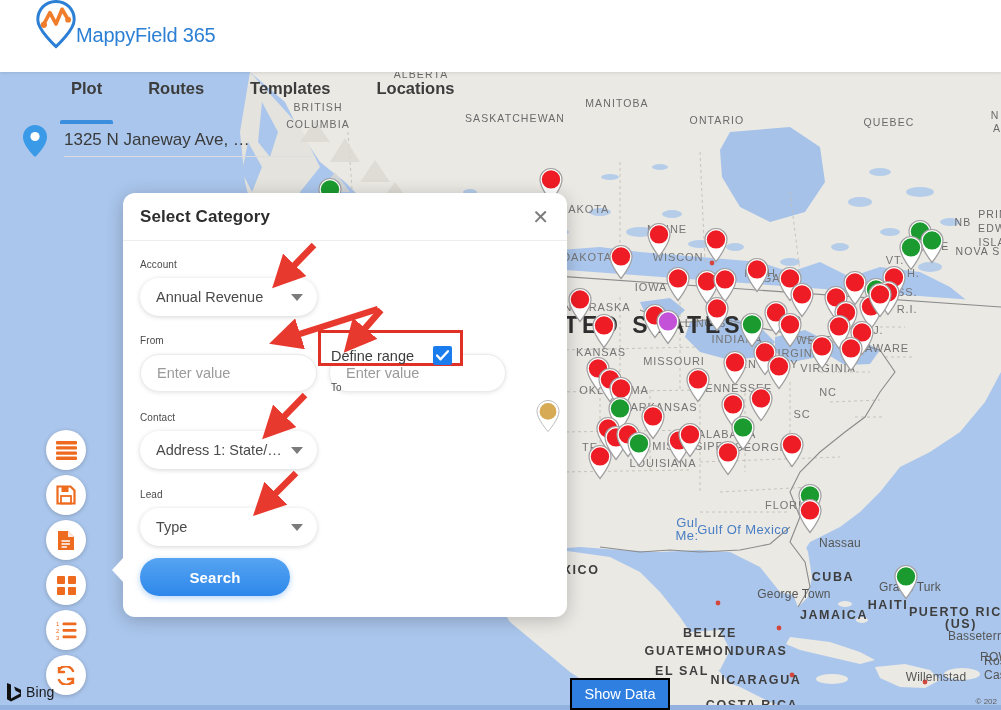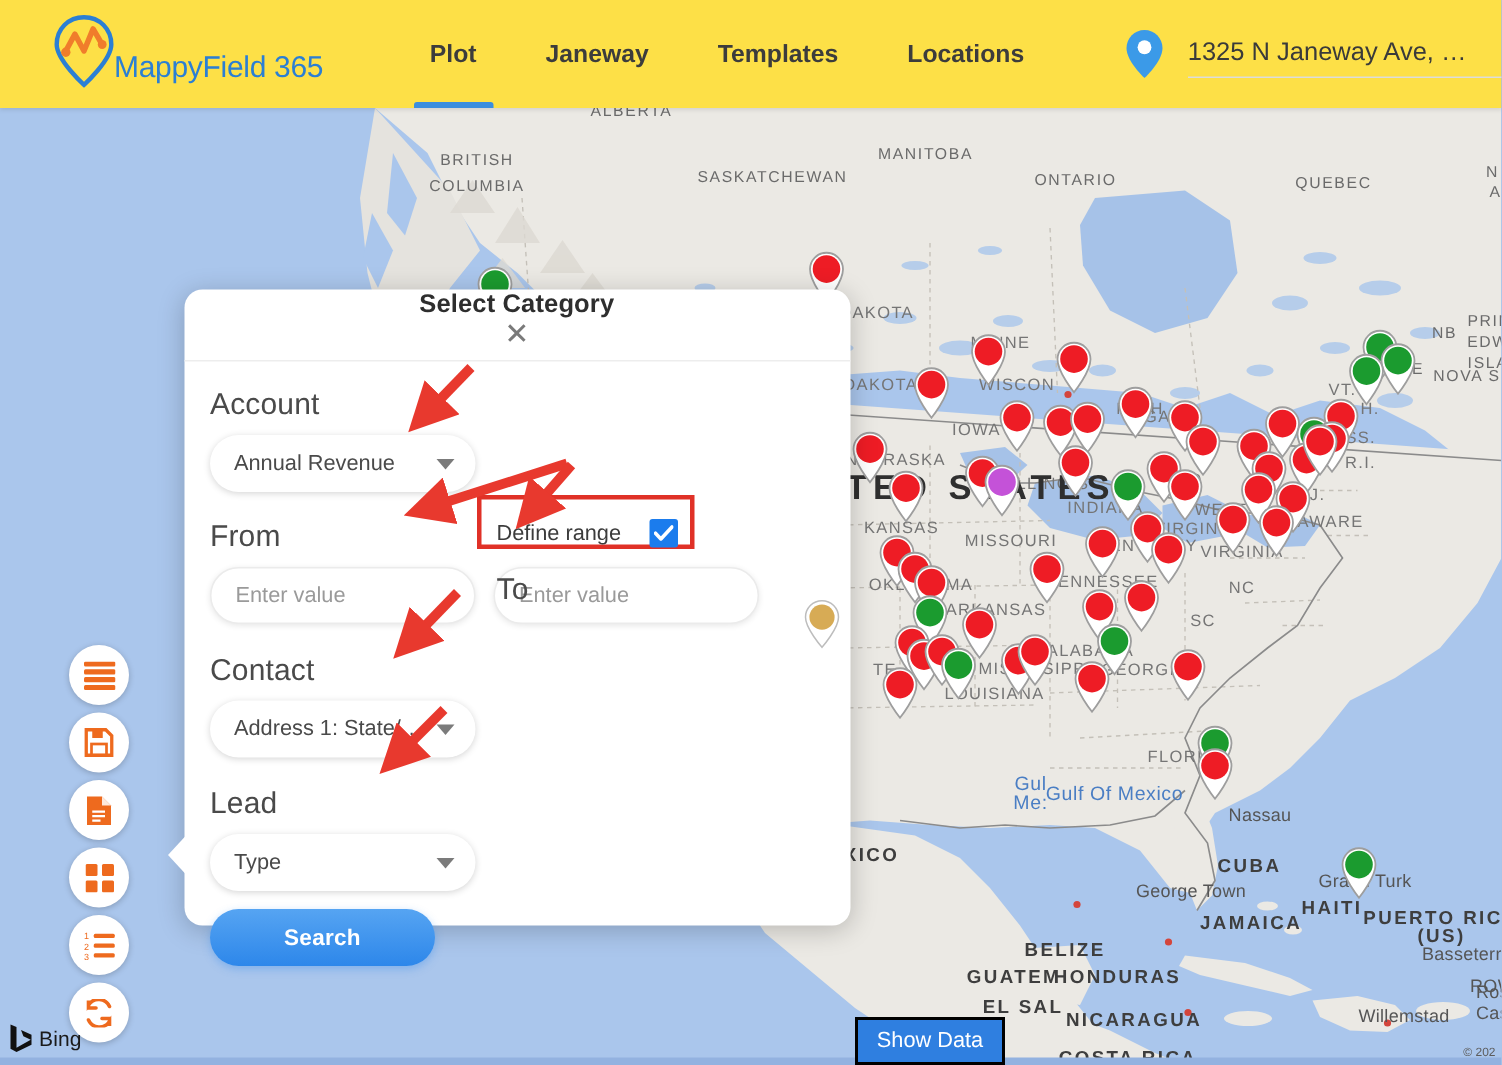--- a/index.html
+++ b/index.html
@@ -7,23 +7,24 @@
     width: 1001px; height: 710px;
     overflow: hidden;
     font-family: "Liberation Sans", sans-serif;
     background: #a8c3ea;
   }
   #app { position: relative; width: 1001px; height: 710px; overflow: hidden; }
 
   
   .header {
     position: absolute; top: 0; left: 0; width: 1001px; height: 72px;
-    background: #fde047; z-index: 40;
-    display: flex; align-items: center;
+    background: #ffffff; z-index: 40;
+    display: flex; align-items: flex-start;
     box-shadow: 0 1px 3px rgba(0,0,0,.10);
+    flex-direction: column;
   }
   .brand { display: flex; align-items: flex-end; margin-left: 30px; position: relative; }
   .brand-logo { width: 52px; height: 52px; position: relative; top: -2px; }
   .brand-name {
     font-size: 20px; font-weight: 500; color: #2b7fd4;
     letter-spacing: -.2px; margin-left: -6px; margin-bottom: 5px;
     white-space: nowrap;
   }
   .nav { display: flex; align-items: center; height: 89px; margin-left: 48px; }
   .nav-item {
@@ -77,27 +78,27 @@
     position: absolute; left: 123px; top: 193px; width: 444px; height: 424px;
     background: #ffffff; border-radius: 12px; z-index: 35;
     box-shadow: 0 3px 18px rgba(0,0,0,.22);
   }
   .dialog::before {
     content: ""; position: absolute; left: -11px; bottom: 34px;
     border-top: 13px solid transparent; border-bottom: 13px solid transparent;
     border-right: 12px solid #ffffff;
   }
   .dlg-head {
-    height: 48px; display: flex; align-items: center; 
-    padding: 0 18px 0 17px; border-bottom: 1px solid #ededed; flex-direction: column;
+    height: 48px; display: flex; align-items: center; justify-content: space-between;
+    padding: 0 18px 0 17px; border-bottom: 1px solid #ededed;
   }
   .dlg-title { font-size: 17px; font-weight: bold; color: #2e2e2e; letter-spacing: .1px; }
   .dlg-close { font-size: 20px; color: #7a7a7a; cursor: pointer; line-height: 1; font-weight: 300; }
   .dlg-body { padding: 18px 18px 0 17px; position: relative; }
-  .field-label { font-size: 20px; color: #4a4a4a; margin-bottom: 8px; letter-spacing: .1px; }
+  .field-label { font-size: 10px; color: #4a4a4a; margin-bottom: 8px; letter-spacing: .1px; }
   .row { display: flex; align-items: flex-end; }
   .sel {
     position: relative; width: 177px; height: 38px; border-radius: 19px;
     background: #fff; box-shadow: 0 1px 5px rgba(0,0,0,.17);
     display: flex; align-items: center; padding: 0 34px 0 16px;
     font-size: 14.5px; color: #4a4a4a; cursor: pointer;
     white-space: nowrap; overflow: hidden;
   }
   .caret {
     position: absolute; right: 14px; top: 50%; margin-top: -3px;
@@ -585,21 +586,21 @@
       <svg class="brand-logo" viewBox="0 0 56 60">
         <path d="M28 4 C16 4 7 13 7 25 C7 37 28 56 28 56 C28 56 49 37 49 25 C49 13 40 4 28 4 Z" fill="none" stroke="#2b7fd4" stroke-width="3.4"></path>
         <polyline points="14,30 21,17 28,30 35,13 42,25" fill="none" stroke="#f07d2b" stroke-width="4.2" stroke-linecap="round" stroke-linejoin="round"></polyline>
         <circle cx="14" cy="31" r="3.6" fill="#f07d2b"></circle>
         <circle cx="42" cy="25" r="3.4" fill="#f07d2b"></circle>
       </svg>
       <span class="brand-name">MappyField 365</span>
     </div>
     <div class="nav">
         <div class="nav-item active">Plot</div>
-        <div class="nav-item">Janeway</div>
+        <div class="nav-item">Routes</div>
         <div class="nav-item">Templates</div>
         <div class="nav-item">Locations</div>
       </div>
     <div class="divider-v"></div>
     <div class="search-wrap">
       <svg class="pin-icon" viewBox="0 0 26 34">
         <path d="M13 1 C6.4 1 1 6.4 1 13 C1 22 13 33 13 33 C13 33 25 22 25 13 C25 6.4 19.6 1 13 1 Z" fill="#3b9ae8"></path>
         <circle cx="13" cy="12.5" r="4.6" fill="#ffffff"></circle>
       </svg>
       <input class="search-field" readonly="" placeholder="Enter address" value="1325 N Janeway Ave, …" style="">

